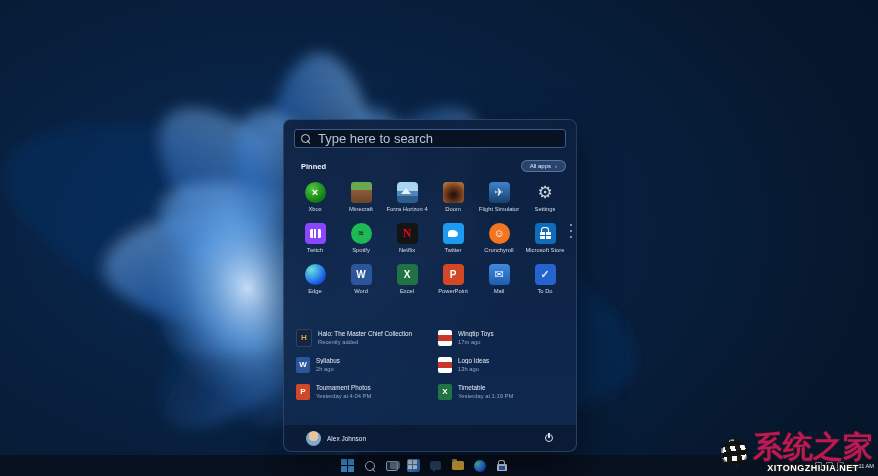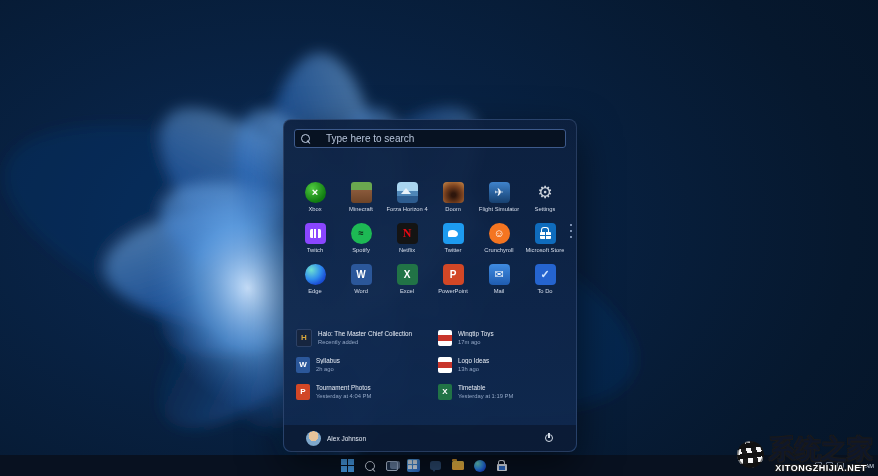--- a/index.html
+++ b/index.html
@@ -18,22 +18,22 @@
     box-shadow:0 16px 42px rgba(0,0,0,.55);
   }
   .search-box{
     position:absolute;left:10px;right:10px;top:9px;height:19px;
     background:#071222;border:1px solid #3d5a8c;border-radius:3px;
     display:flex;align-items:center;padding:0 6px;box-sizing:border-box;
   }
   .search-glyph{width:7px;height:7px;border:1.2px solid #c4d1e6;border-radius:50%;position:relative;flex:0 0 auto;}
   .search-glyph::after{content:"";position:absolute;width:1.2px;height:4px;background:#c4d1e6;left:6px;top:5px;transform:rotate(-45deg);}
   .search-box input{
-    flex:1;margin-left:14px;background:transparent;border:none;outline:none;
-    font-family:"Liberation Sans",sans-serif;font-size:10px;color:#dbe4f2;
+    flex:1;margin-left:6px;background:transparent;border:none;outline:none;
+    font-family:"Liberation Sans",sans-serif;font-size:13px;color:#dbe4f2;
   }
   .search-box input::placeholder{color:#b7c4da;}
 
   .sec-header{position:absolute;left:17px;right:10px;display:flex;align-items:center;justify-content:space-between;}
   .sec-header.pinned{top:40px;}
   .sec-header.recommended{top:188px;}
   .sec-title{font-size:7.5px;font-weight:bold;color:#f2f6fc;}
   .pill{
     display:flex;align-items:center;gap:4px;
     background:rgba(62,96,148,.55);border:1px solid rgba(135,165,210,.5);
@@ -141,21 +141,21 @@
   .tb-time{font-size:5.6px;color:#dbe4f0;margin-left:3px;}
 
   
   .watermark{position:absolute;right:5px;bottom:3px;z-index:9;display:flex;align-items:center;gap:5px;pointer-events:none;}
   .wm-logo{width:27px;height:27px;border-radius:50%;transform:rotate(-8deg);
     background:
       repeating-linear-gradient(0deg,#111 0 5px,transparent 5px 10px),
       repeating-linear-gradient(90deg,#f5f5f5 0 5px,#1a1a1a 5px 10px);
     box-shadow:0 0 0 1.5px rgba(20,20,20,.6) inset;}
   .wm-text{display:flex;flex-direction:column;align-items:center;line-height:1;}
-  .wm-title{font-size:26px;font-weight:bold;color:#0f172a;
+  .wm-title{font-size:30px;font-weight:bold;color:#be185d;
     text-shadow:1px 1px 0 #1a1a1a,-1px -1px 0 #1a1a1a,1px -1px 0 #1a1a1a,-1px 1px 0 #1a1a1a;text-align:center;}
   .wm-site{font-size:9px;font-weight:bold;letter-spacing:.5px;color:#fff;margin-top:2px;
     text-shadow:1px 1px 0 #1a1a1a,-1px -1px 0 #1a1a1a,1px -1px 0 #1a1a1a,-1px 1px 0 #1a1a1a;}
 </style>
 </head>
 <body>
 
 <svg class="wallpaper" width="878" height="476" viewBox="0 0 878 476">
   <defs>
     <linearGradient id="petal" x1="0" y1="0" x2="1" y2="1">
@@ -186,20 +186,27 @@
   <ellipse cx="248" cy="288" rx="100" ry="128" fill="url(#glow)" transform="rotate(-18 248 288)"></ellipse>
 </svg>
 
 <div class="start-menu">
 
   <div class="search-box">
     <span class="search-glyph"></span>
     <input type="text" placeholder="Type here to search" style="">
   </div>
 
+  <div class="sec-header pinned">
+    <span class="sec-title">Pinned</span>
+    <span class="pill">
+      <span>All apps</span>
+      <span class="chev">›</span>
+    </span>
+  </div>
 
   <div class="app-grid">
     <div class="app">
       <span class="tile t-xbox">×</span>
       <span class="label">Xbox</span>
     </div>
     <div class="app">
       <span class="tile t-minecraft"></span>
       <span class="label">Minecraft</span>
     </div>

